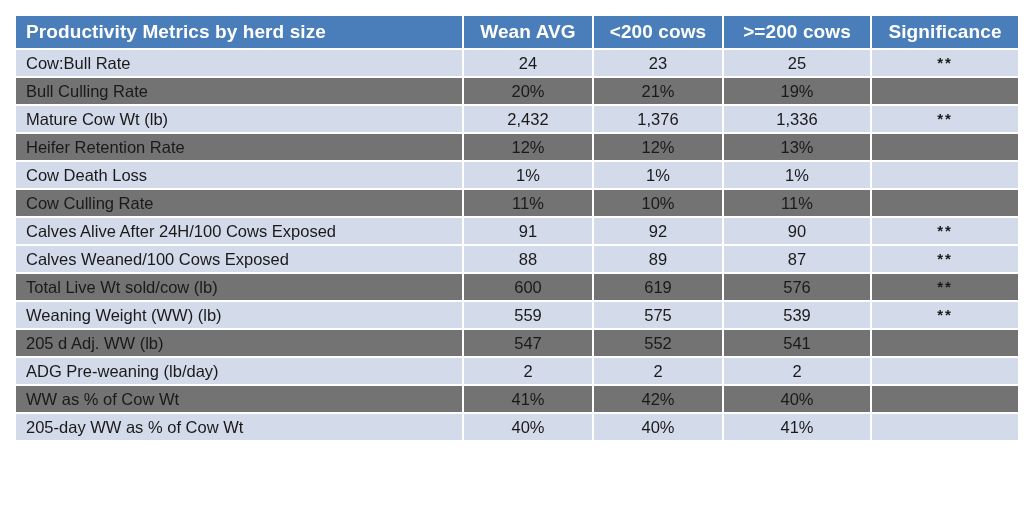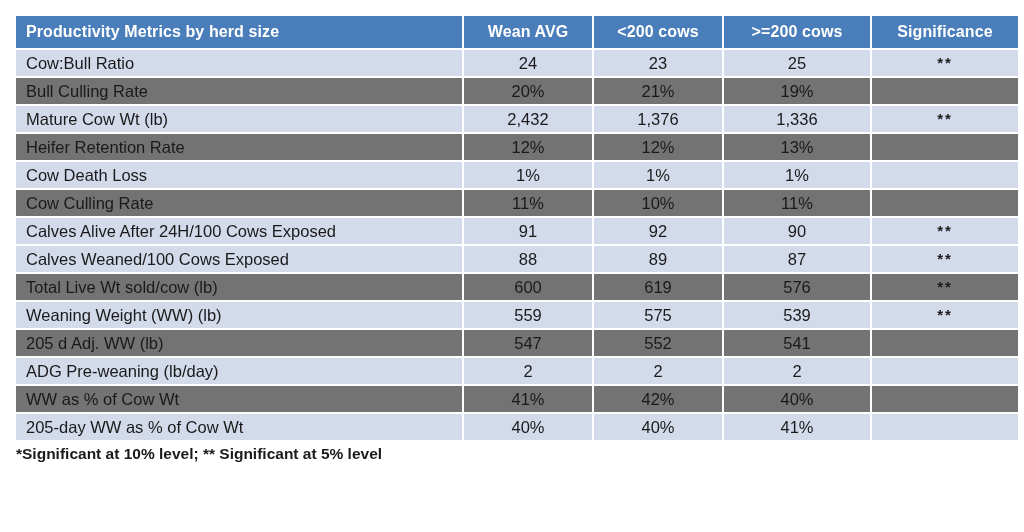--- a/index.html
+++ b/index.html
@@ -29,21 +29,21 @@
   }
   col.c-label  { width: 446px; }
   col.c-avg    { width: 128px; }
   col.c-lt     { width: 128px; }
   col.c-ge     { width: 146px; }
   col.c-sig    { width: 146px; }
 
   thead th {
     background: #4a7ebb;
     color: #ffffff;
-    font-size: 16px;
+    font-size: 19px;
     font-weight: bold;
     height: 32px;
     padding: 0 10px;
     text-align: center;
     white-space: nowrap;
     letter-spacing: 0.1px;
   }
   thead th.label-head {
     text-align: left;
   }
@@ -100,21 +100,21 @@
       <tr>
         <th class="label-head">Productivity Metrics by herd size</th>
         <th>Wean AVG</th>
         <th>&lt;200 cows</th>
         <th>&gt;=200 cows</th>
         <th>Significance</th>
       </tr>
     </thead>
     <tbody id="table-body">
         <tr class="shaded">
-          <td class="label-cell">Cow:Bull Ratio</td>
+          <td class="label-cell">Cow:Bull Rate</td>
           <td>24</td>
           <td>23</td>
           <td>25</td>
           <td class="sig-cell">**</td>
         </tr>
         <tr class="plain">
           <td class="label-cell">Bull Culling Rate</td>
           <td>20%</td>
           <td>21%</td>
           <td>19%</td>
@@ -200,15 +200,14 @@
         <tr class="shaded">
           <td class="label-cell">205-day WW as % of Cow Wt</td>
           <td>40%</td>
           <td>40%</td>
           <td>41%</td>
           <td class="sig-cell"></td>
         </tr>
       </tbody>
   </table>
 
-  <div class="footnote">*Significant at 10% level; ** Significant at 5% level</div>
 
 </div>
 
 </body></html>

